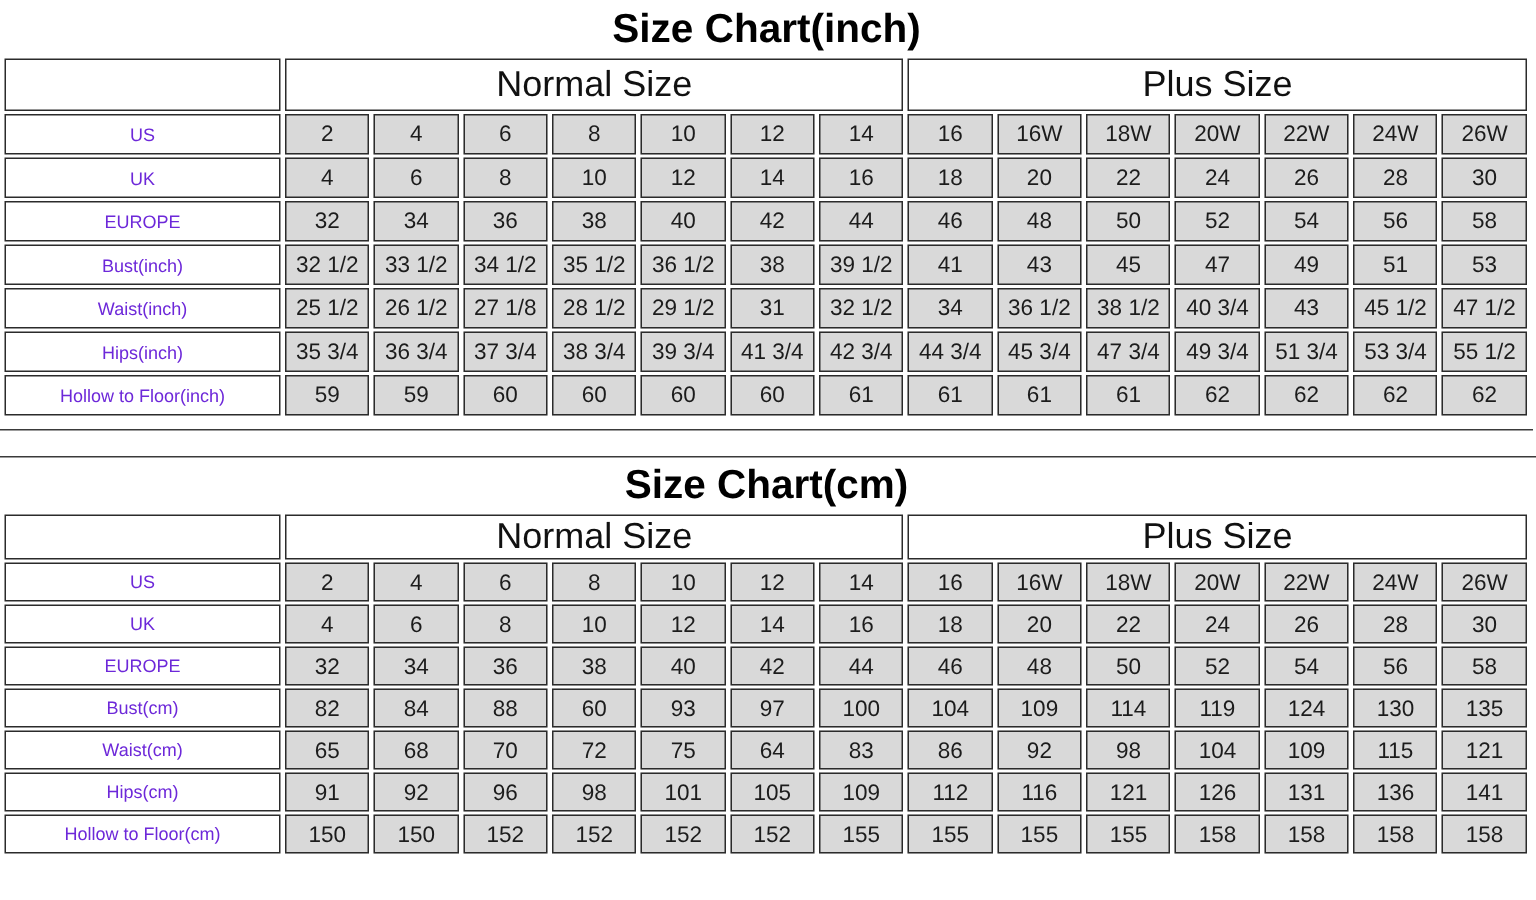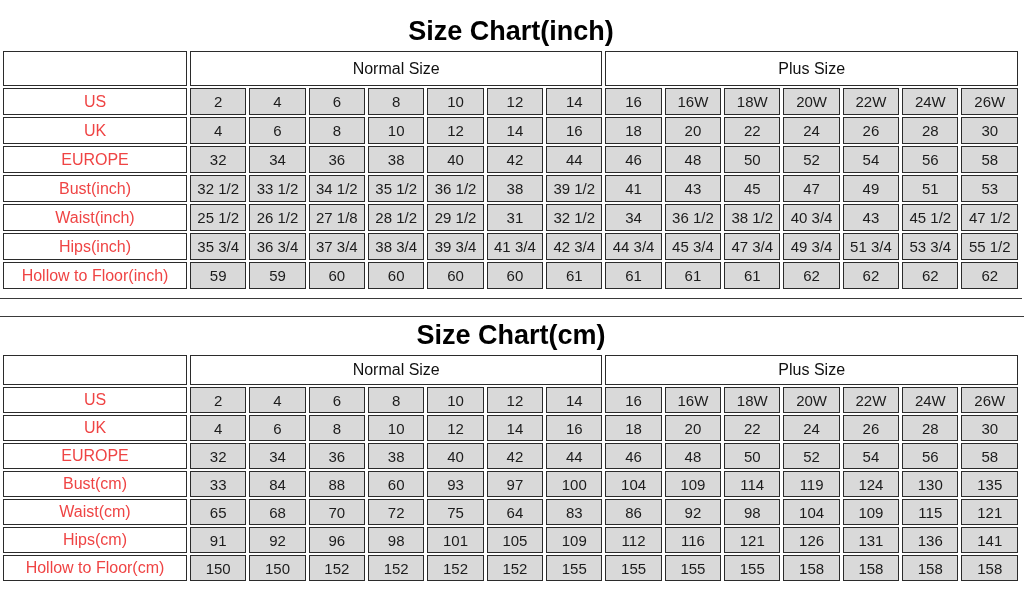--- a/index.html
+++ b/index.html
@@ -8,21 +8,21 @@
     background: #ffffff;
     width: 1024px;
     height: 600px;
     overflow: hidden;
     font-family: "Liberation Sans", sans-serif;
     color: #000000;
   }
   .page {
     width: 930px;
     height: 600px;
-    padding-top: 14px;
+    padding-top: 2px;
     box-sizing: border-box;
   }
   .chart-title {
     width: 1022px;
     height: 35px;
     line-height: 35px;
     text-align: center;
     font-size: 27px;
     font-weight: bold;
     margin: 0;
@@ -46,28 +46,28 @@
     font-weight: normal;
     white-space: nowrap;
     overflow: hidden;
     height: 25px;
   }
   .size-table th.corner-cell {
     background: #ffffff;
   }
   .size-table th.group-header {
     background: #ffffff;
-    font-size: 16px;
+    font-size: 24px;
     height: 33px;
     color: #111111;
   }
   .size-table td.row-label {
     background: #ffffff;
-    font-size: 16px;
-    color: #ef4444;
+    font-size: 12px;
+    color: #6d28d9;
   }
   .size-table td.size-cell {
     background: #d9d9d9;
     color: #1c1c1c;
     font-size: 15px;
   }
   .col-label { width: 184px; }
   .gap-line {
     width: 1022px;
     height: 0;
@@ -316,21 +316,21 @@
             <td class="size-cell">46</td>
             <td class="size-cell">48</td>
             <td class="size-cell">50</td>
             <td class="size-cell">52</td>
             <td class="size-cell">54</td>
             <td class="size-cell">56</td>
             <td class="size-cell">58</td>
           </tr>
           <tr>
             <td class="row-label">Bust(cm)</td>
-            <td class="size-cell">33</td>
+            <td class="size-cell">82</td>
             <td class="size-cell">84</td>
             <td class="size-cell">88</td>
             <td class="size-cell">60</td>
             <td class="size-cell">93</td>
             <td class="size-cell">97</td>
             <td class="size-cell">100</td>
             <td class="size-cell">104</td>
             <td class="size-cell">109</td>
             <td class="size-cell">114</td>
             <td class="size-cell">119</td>

